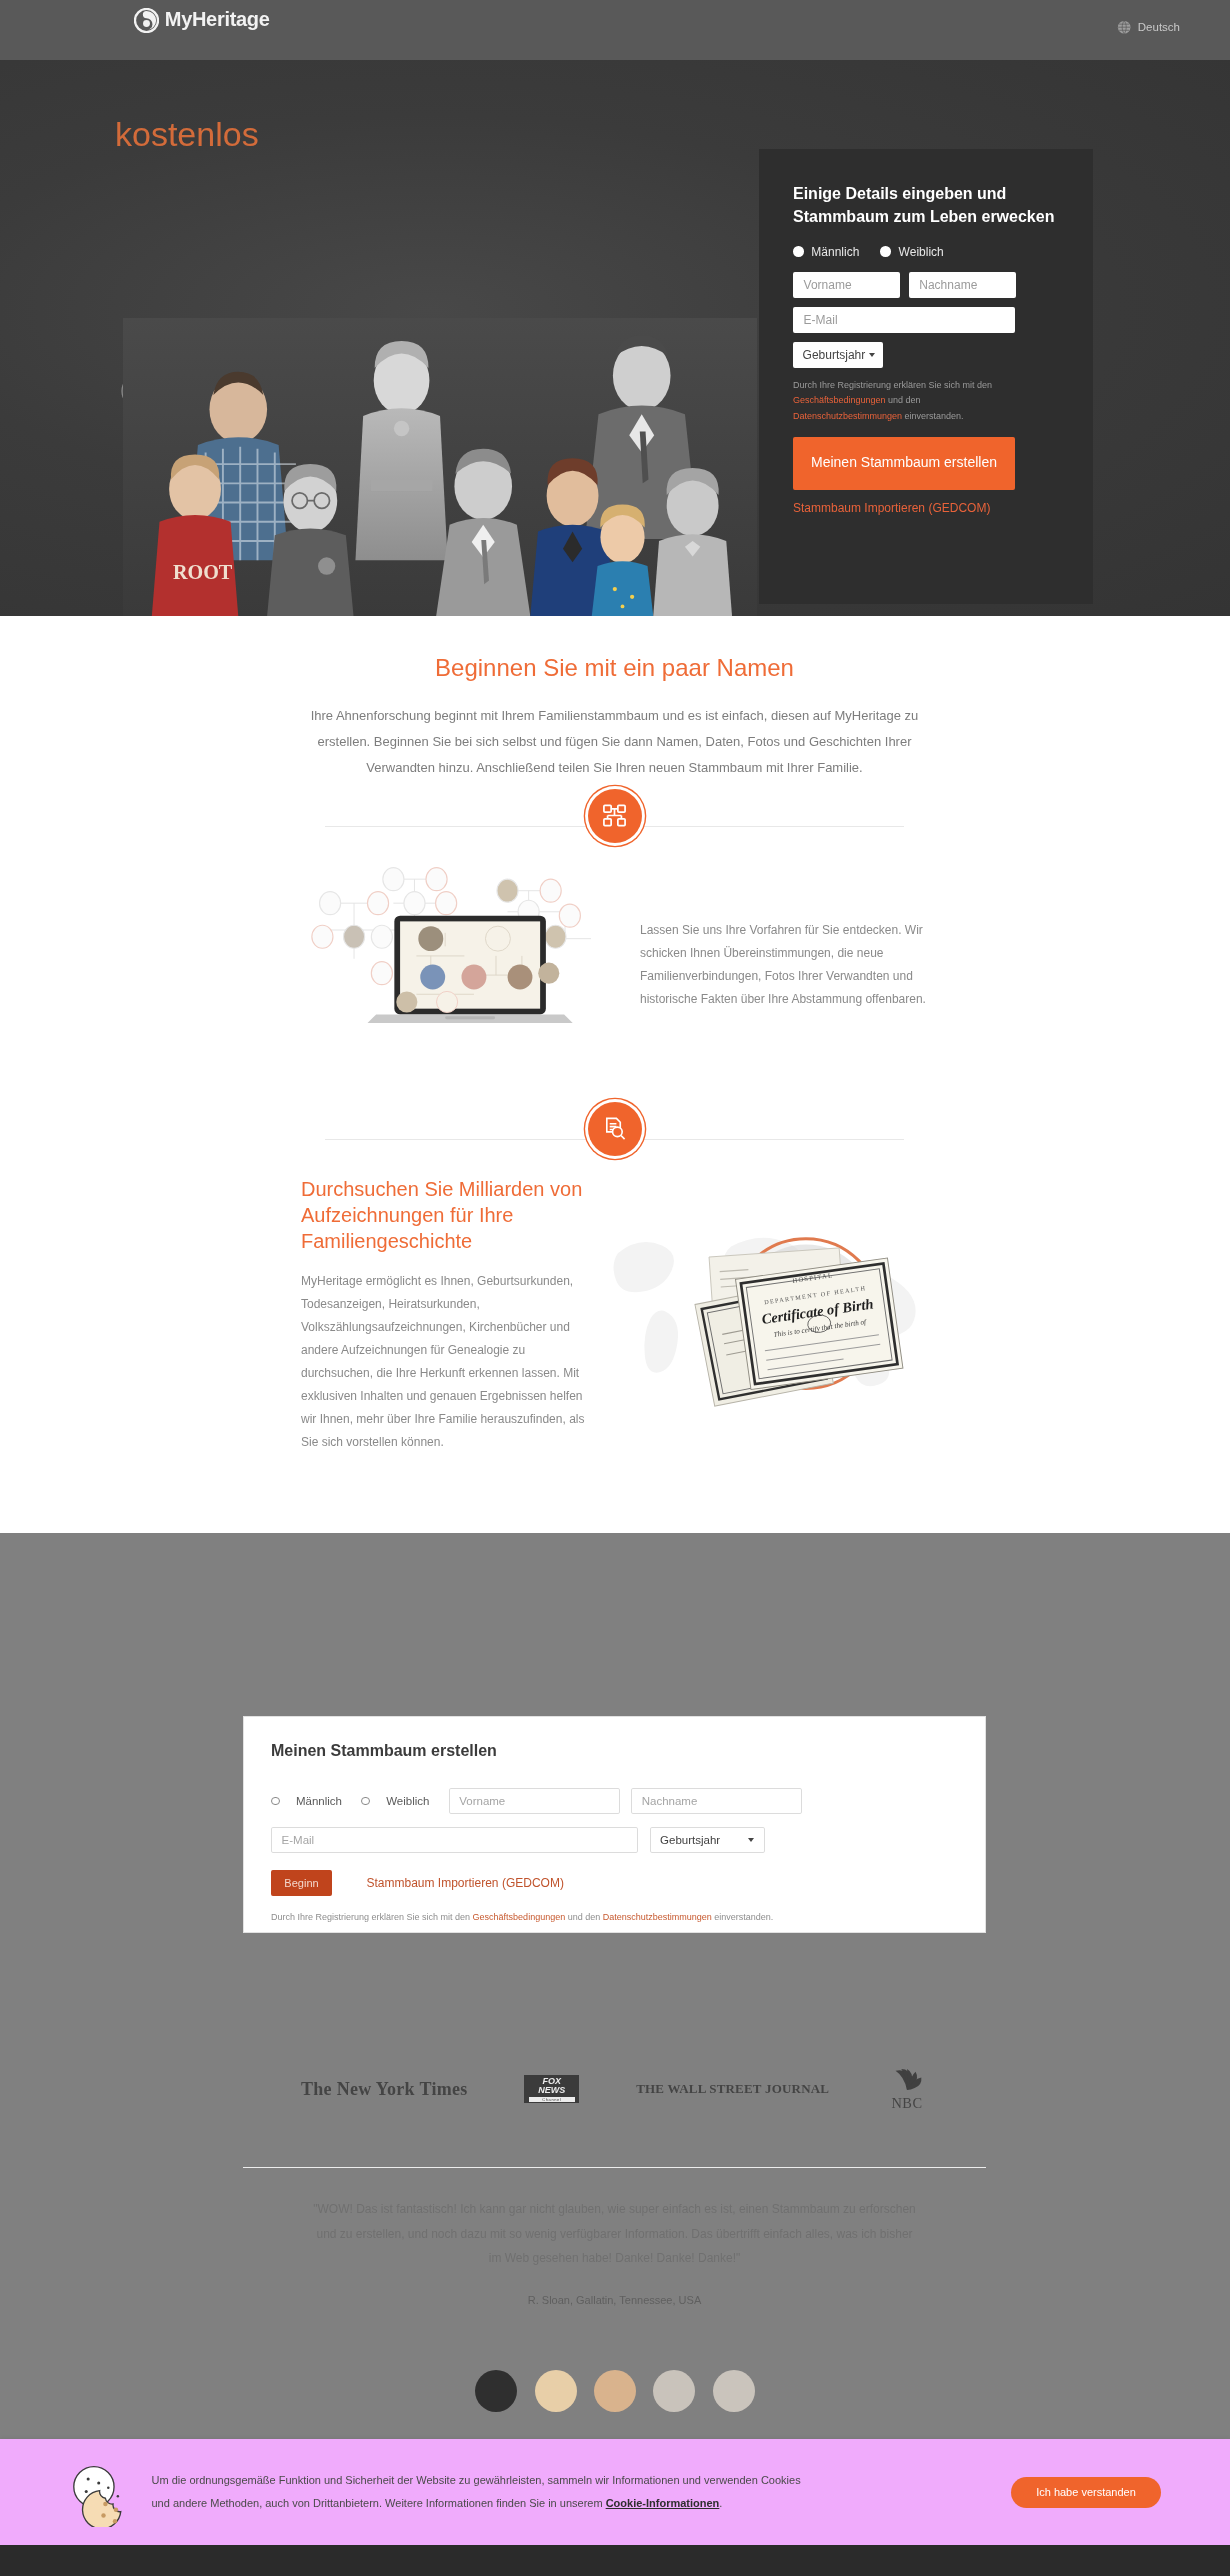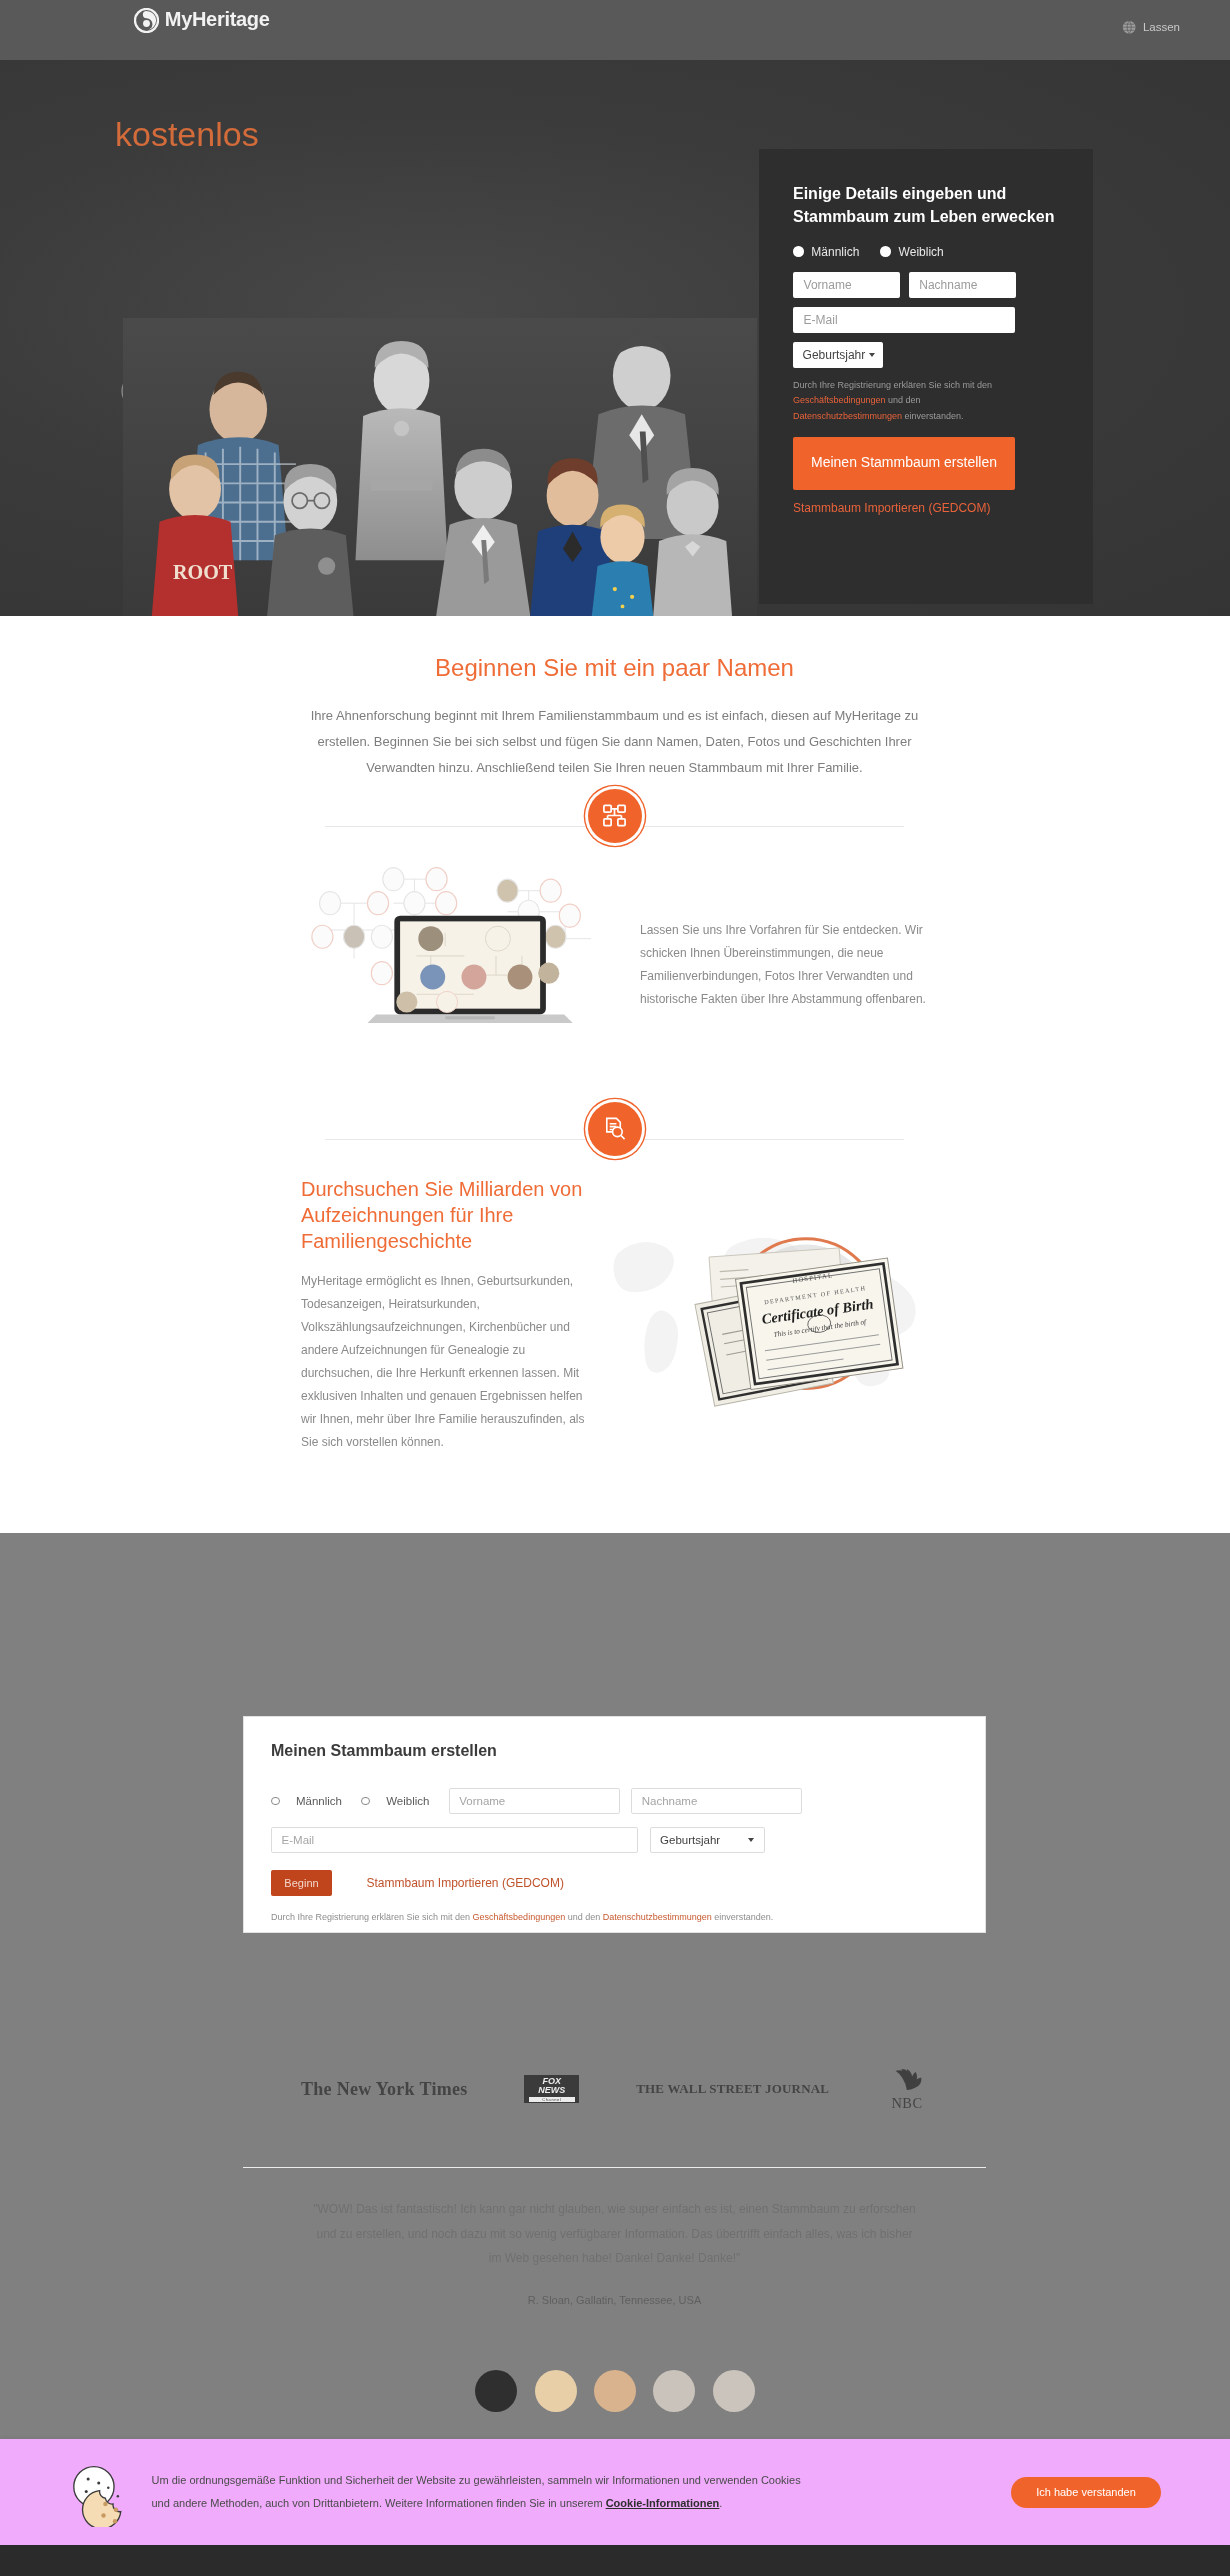--- a/index.html
+++ b/index.html
@@ -174,21 +174,21 @@
         <circle cx="13" cy="16.2" r="3.6" fill="#f2f2f2"></circle>
       </svg>
     </span>
     <span class="logo-text">MyHeritage</span>
   </div>
   <div class="lang-wrap">
     <svg class="globe" viewBox="0 0 16 16">
       <circle cx="8" cy="8" r="7" fill="#9e9e9e"></circle>
       <path d="M8 1 C5 4 5 12 8 15 M8 1 C11 4 11 12 8 15 M1.3 8 h13.4 M2.4 4.6 h11.2 M2.4 11.4 h11.2" stroke="#5e5e5e" stroke-width="0.9" fill="none"></path>
     </svg>
-    <span class="lang-text">Lassen</span>
+    <span class="lang-text">Deutsch</span>
   </div>
 </div>
 
 <div class="hero">
 
   <div class="hero-title">
     <div class="hero-l3">kostenlos</div>
   </div>
 
   <svg class="hero-tree" viewBox="0 0 640 300">

